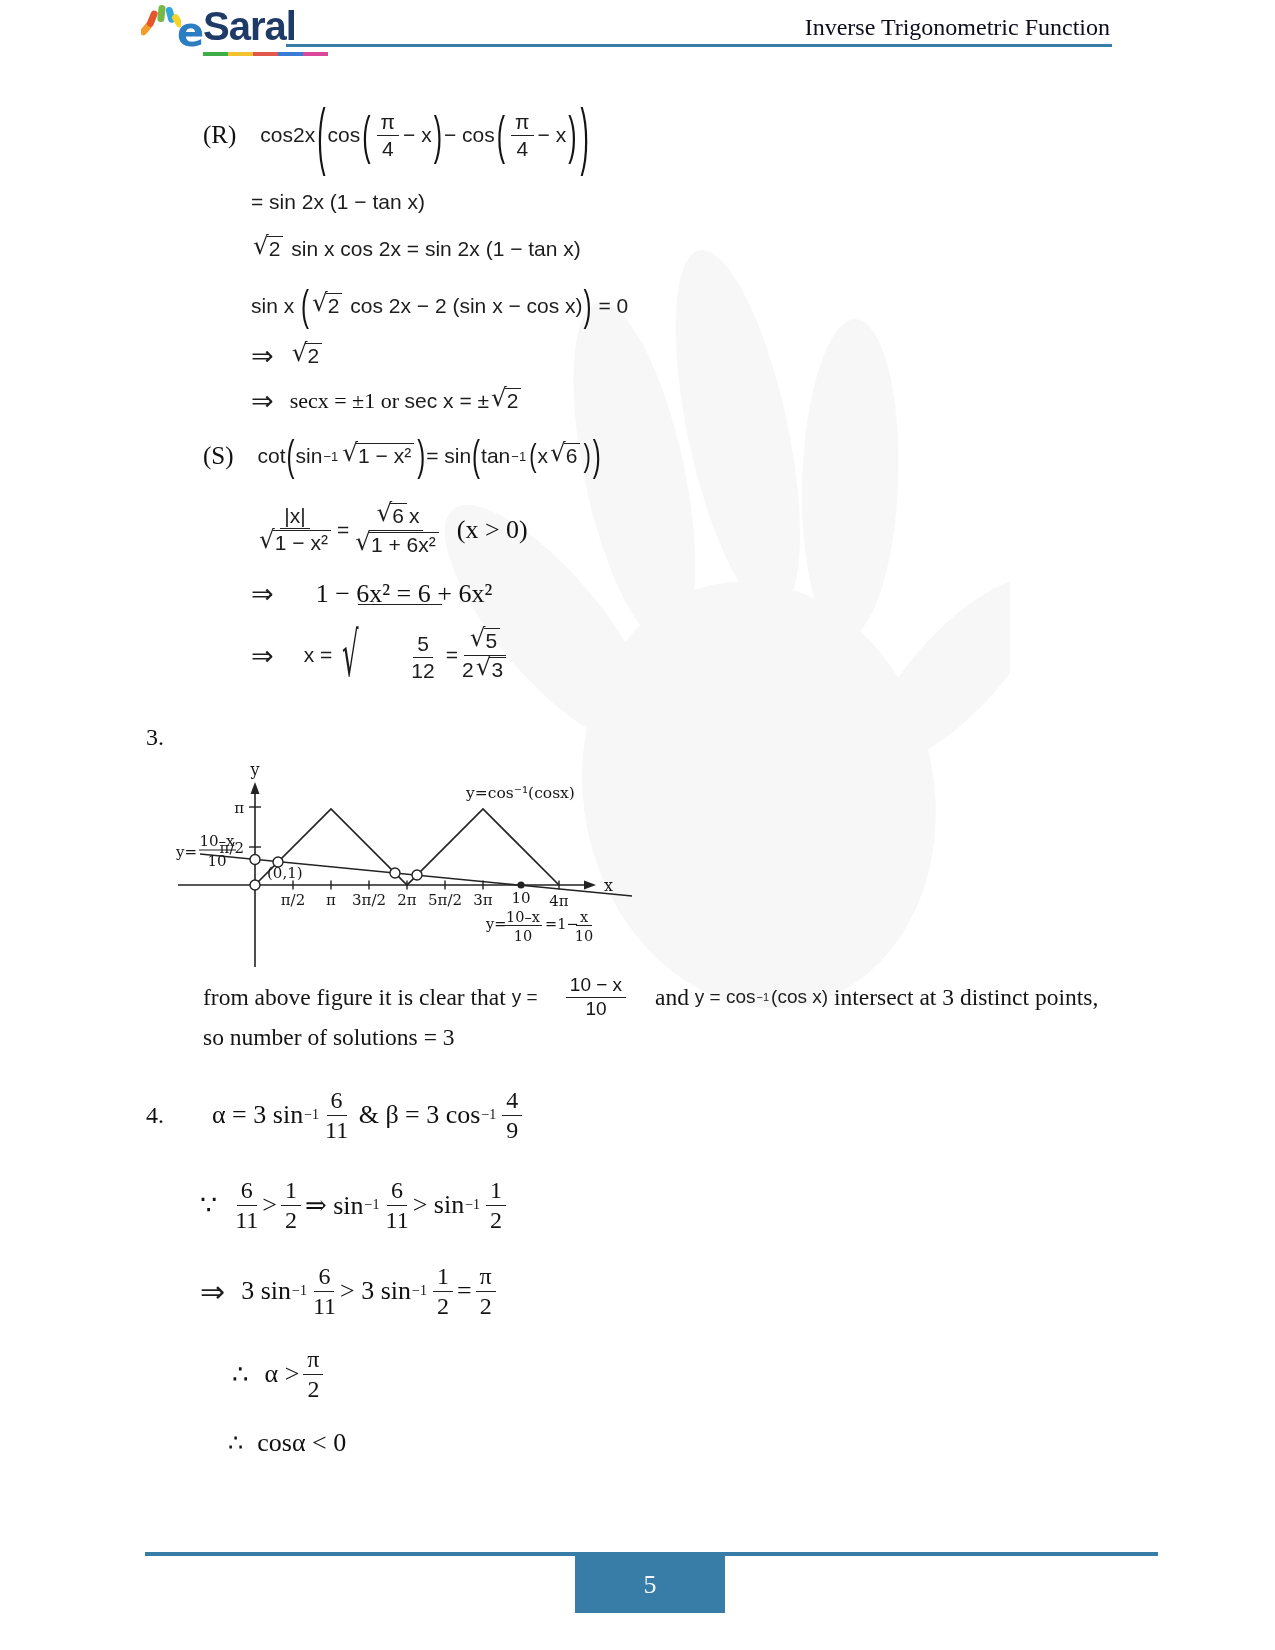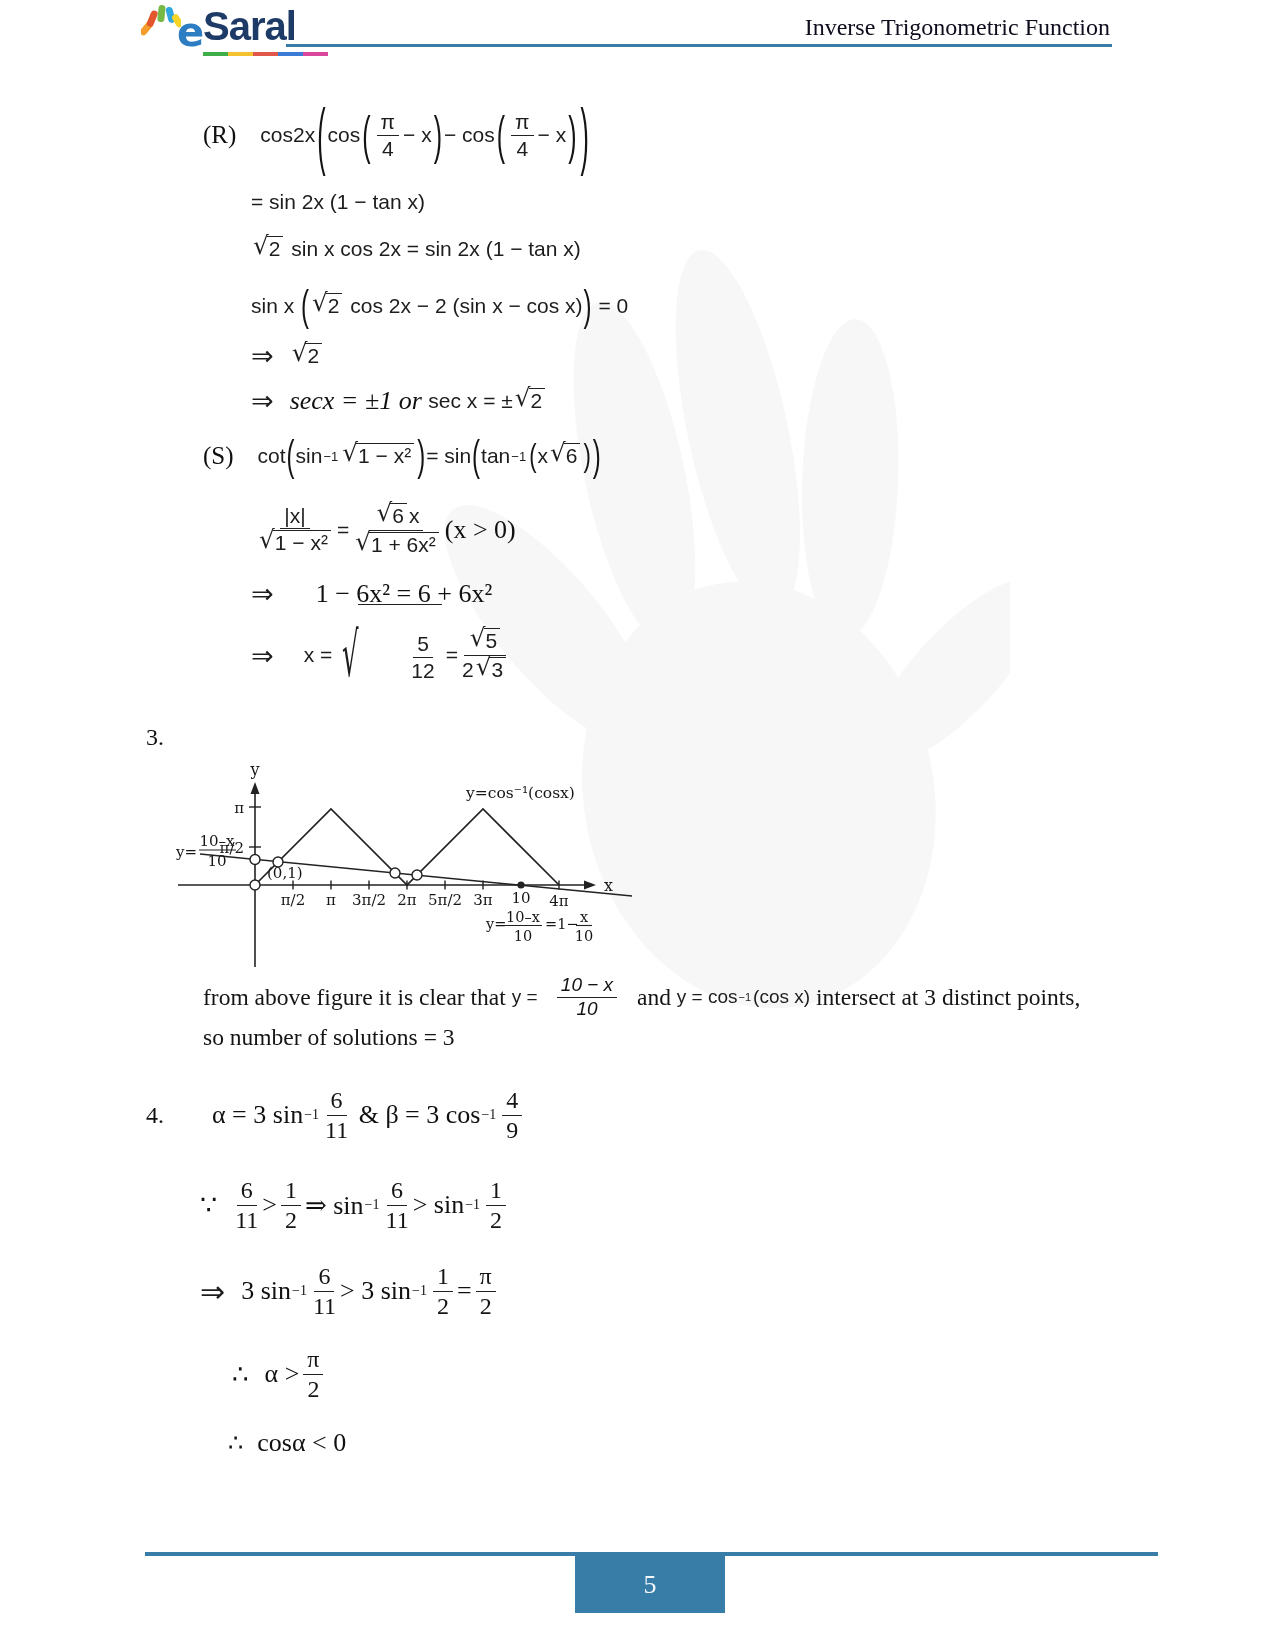--- a/index.html
+++ b/index.html
@@ -38,21 +38,21 @@
   .bp-lg{font-size:25px;transform:scaleY(2.1);padding:0 2px;}
   .bp-md{font-size:24px;transform:scaleY(1.75);padding:0 1px;}
   .bp-sm{font-size:22px;transform:scaleY(1.4);padding:0 1px;}
   
   .figure{position:absolute;left:170px;top:760px;width:486px;height:218px;}
   .figure text{font-family:"DejaVu Serif",serif;fill:#161616;}
   .figure line,.figure polyline{stroke:#222;fill:none;}
   
   .para{position:absolute;display:flex;align-items:center;font-size:23.5px;white-space:pre;}
   .para .eq{font-size:19px;}
-  .para .frac{font-size:19px;margin:0 14px;font-style:italic;}
+  .para .frac{font-size:19px;margin:0 23px;}
   
   .ftr-rule{position:absolute;left:145px;top:1552px;width:1013px;height:4px;background:#377da8;}
   .ftr-box{position:absolute;left:575px;top:1556px;width:150px;height:57px;background:#377da8;
            display:flex;align-items:center;justify-content:center;}
   .ftr-box span{color:#f2f6f9;font-size:26px;}
   
   .wm{position:absolute;left:430px;top:160px;opacity:0.05;pointer-events:none;}
 </style>
 </head>
 <body>
@@ -132,21 +132,21 @@
     <span class="eq"> = 0</span>
   </div>
 
   <div class="row" style="left:251px;top:340px;">
     <span class="imp">⇒</span>
     <span class="sqrt eq"><span class="rad">√</span><span class="cnt">2</span></span>
   </div>
 
   <div class="row" style="left:251px;top:385px;">
     <span class="imp">⇒</span>
-    <span class="sr" style="font-size:26px;font-style:italic;">secx = ±1 or </span>
+    <span class="sr" style="font-size:22px;">secx = ±1 or </span>
     <span class="eq">sec x = ±</span>
     <span class="sqrt eq"><span class="rad">√</span><span class="cnt">2</span></span>
   </div>
 
   <div class="row" style="left:203px;top:430px;height:52px;">
     <span class="sr lbl">(S)</span>
     <span class="eq">cot</span>
     <span class="bp bp-md">(</span>
     <span class="eq">sin</span>
       <sup class="ms eq">−1</sup>
@@ -166,21 +166,21 @@
   <div class="row" style="left:253px;top:497px;height:66px;">
     <span class="frac eq">
       <span class="num">|x|</span>
       <span class="den"><span class="sqrt"><span class="rad">√</span><span class="cnt">1 − x²</span></span></span>
     </span>
     <span class="eq">=</span>
     <span class="frac eq">
       <span class="num"><span class="sqrt"><span class="rad">√</span><span class="cnt">6</span></span><span>x</span></span>
       <span class="den"><span class="sqrt"><span class="rad">√</span><span class="cnt">1 + 6x²</span></span></span>
     </span>
-    <span class="sr" style="font-size:26px;margin-left:0;">(x &gt; 0)</span>
+    <span class="sr" style="font-size:26px;margin-left:12px;">(x &gt; 0)</span>
   </div>
 
   <div class="row" style="left:251px;top:578px;">
     <span class="imp">⇒</span>
     <span class="sr" style="font-size:26px;margin-left:26px;">1 − 6x² = 6 + 6x²</span>
   </div>
 
   <div class="row" style="left:251px;top:620px;height:70px;">
     <span class="imp">⇒</span>
     <span class="eq" style="margin-left:14px;">x = </span>

